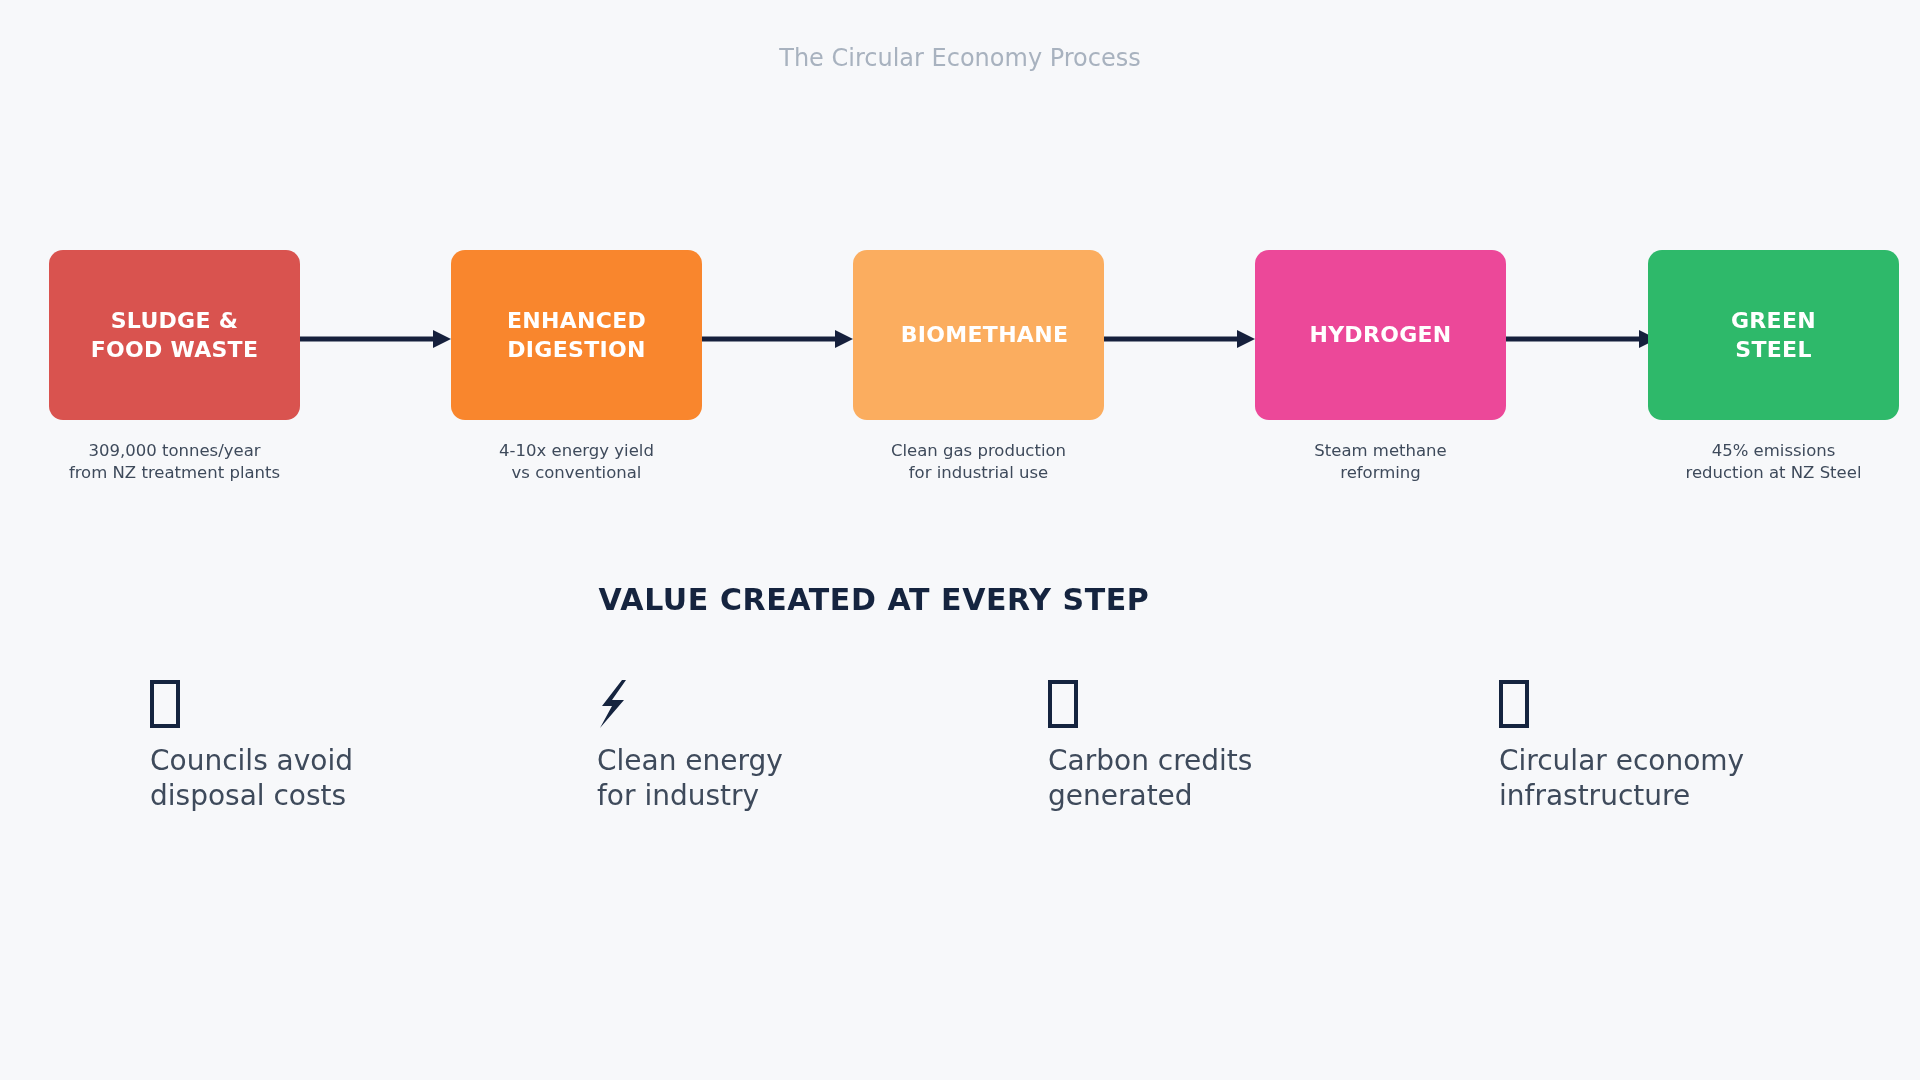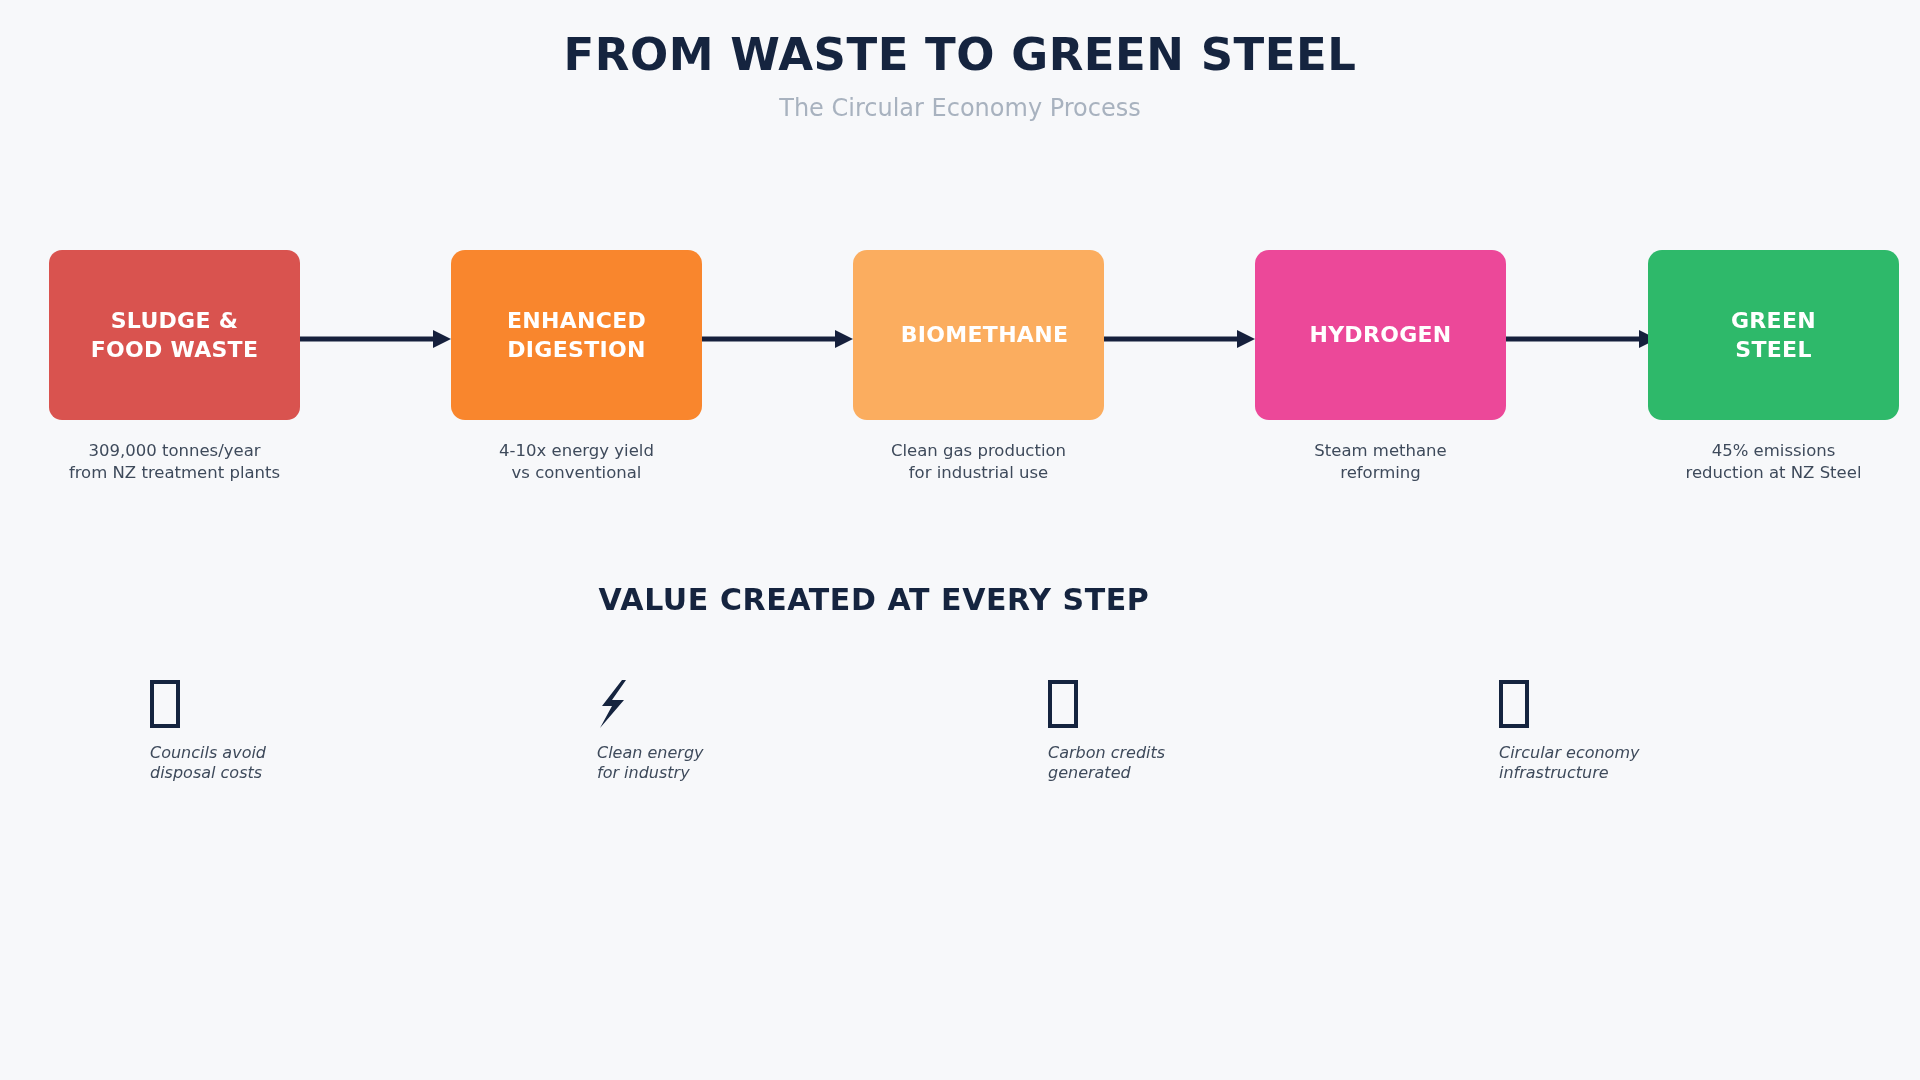--- a/index.html
+++ b/index.html
@@ -124,39 +124,37 @@
     height: 56px;
     font-size: 42px;
     line-height: 48px;
     color: #15243F;
     display: block;
   }
   .benefit-icon svg { display: block; }
 
   .benefit-text {
     margin-top: 7px;
-    font-size: 16px;
+    font-size: 28px;
     line-height: 1.25;
     color: #3E4A5B;
     white-space: pre-line;
-    font-style: italic;
   }
 </style>
 </head>
 <body>
 
 <div class="header">
-  <div class="main-title">FROM WASTE TO GREEN STEEL</div>
   <div class="subtitle">The Circular Economy Process</div>
 </div>
 
 <div class="flow">
 
   <div class="step" style="left:49px;">
-    <div class="step-box" style="background:#D9534F;border-radius:13px;">
+    <div class="step-box" style="background:#D9534F;">
       <span class="step-label">SLUDGE &amp;
 FOOD WASTE</span>
     </div>
     <div class="step-caption">309,000 tonnes/year
 from NZ treatment plants</div>
   </div>
 
   <div class="arrow" style="left:300px; width:151px;">
     <svg width="151" height="22" viewBox="0 0 151 22">
       <line x1="0" y1="11" x2="136" y2="11" stroke="#16203C" stroke-width="5"></line>

